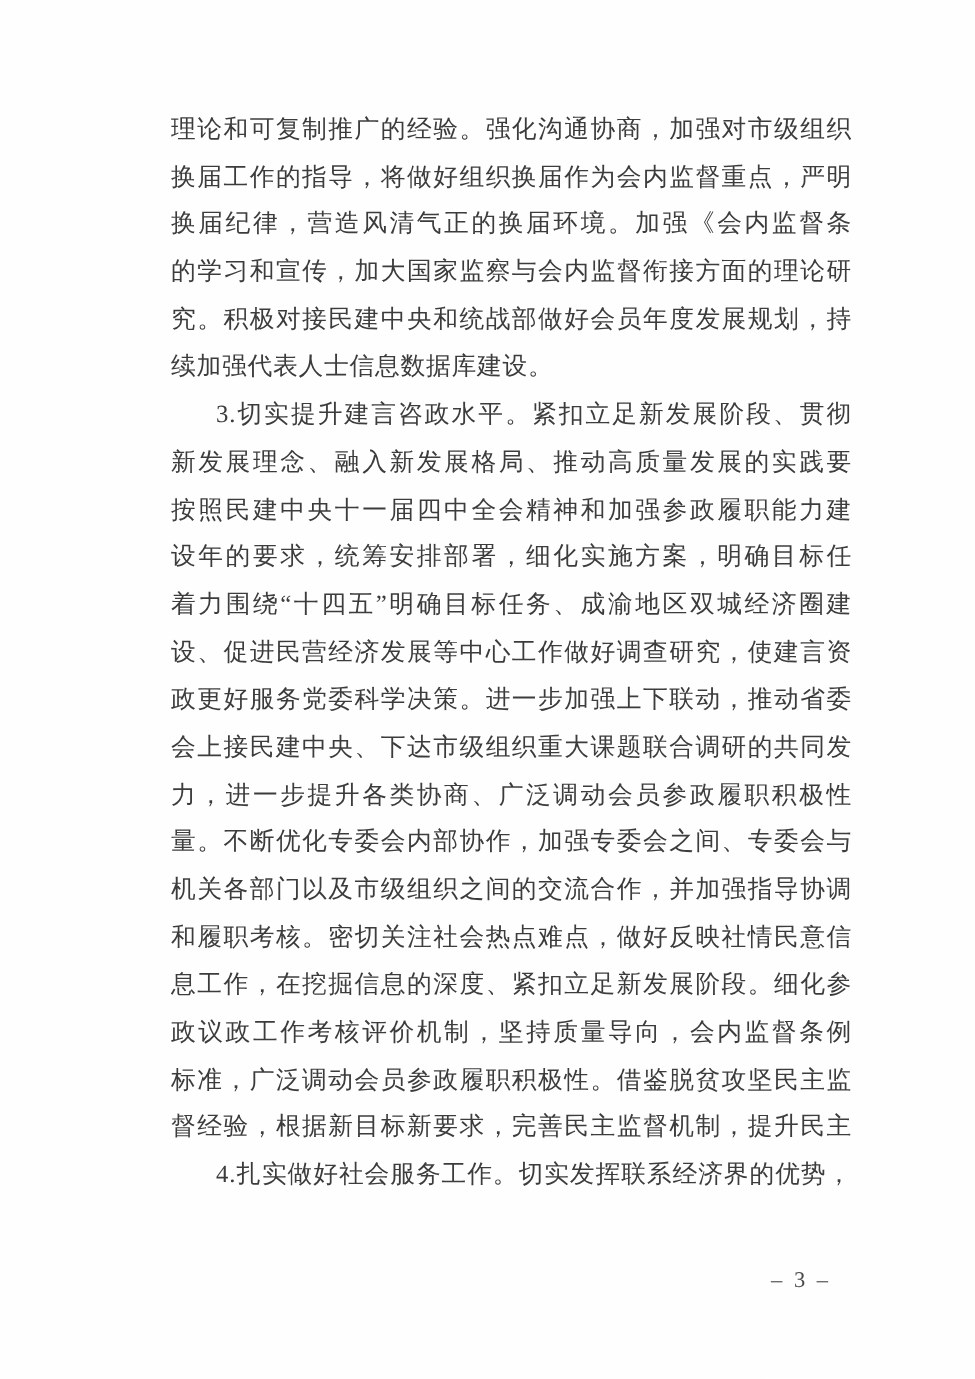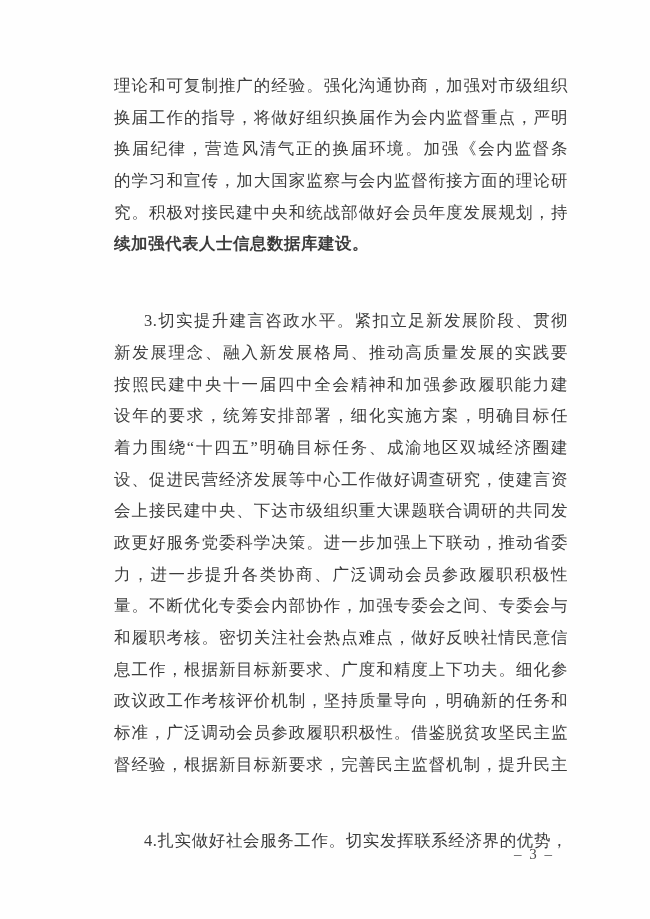--- a/index.html
+++ b/index.html
@@ -33,25 +33,23 @@
     height: 31.7px;
     white-space: normal;
     overflow: hidden;
     text-align: justify;
     text-align-last: justify;
     letter-spacing: 0.5px;
   }
   .line.para-end {
     text-align: right;
     text-align-last: left;
-    font-weight: bold;
   }
   .line.indent {
     text-indent: 30px;
-    margin-top: 45px;
   }
   .page-number {
     position: absolute;
     left: 498px;
     top: 846px;
     width: 72px;
     height: 22px;
     text-align: center;
     font-size: 15px;
     letter-spacing: 2px;
@@ -71,27 +69,28 @@
         <div class="line">究。积极对接民建中央和统战部做好会员年度发展规划，持</div>
         <div class="line para-end">续加强代表人士信息数据库建设。</div>
       </div>
       <div class="paragraph">
         <div class="line indent">3.切实提升建言咨政水平。紧扣立足新发展阶段、贯彻</div>
         <div class="line">新发展理念、融入新发展格局、推动高质量发展的实践要求，</div>
         <div class="line">按照民建中央十一届四中全会精神和加强参政履职能力建</div>
         <div class="line">设年的要求，统筹安排部署，细化实施方案，明确目标任务。</div>
         <div class="line">着力围绕“十四五”明确目标任务、成渝地区双城经济圈建</div>
         <div class="line">设、促进民营经济发展等中心工作做好调查研究，使建言资</div>
+        <div class="line">政更好服务党委科学决策。进一步加强上下联动，推动省委</div>
         <div class="line">会上接民建中央、下达市级组织重大课题联合调研的共同发</div>
-        <div class="line">政更好服务党委科学决策。进一步加强上下联动，推动省委</div>
         <div class="line">力，进一步提升各类协商、广泛调动会员参政履职积极性</div>
         <div class="line">量。不断优化专委会内部协作，加强专委会之间、专委会与</div>
+        <div class="line">机关各部门以及市级组织之间的交流合作，并加强指导协调</div>
         <div class="line">和履职考核。密切关注社会热点难点，做好反映社情民意信</div>
-        <div class="line">息工作，根据新目标新要求、广度和精度上下功夫。细化参</div>
-        <div class="line">政议政工作考核评价机制，坚持质量导向，明确新的任务和</div>
+        <div class="line">息工作，在挖掘信息的深度、紧扣立足新发展阶段。细化参</div>
+        <div class="line">政议政工作考核评价机制，坚持质量导向，会内监督条例</div>
         <div class="line">标准，广泛调动会员参政履职积极性。借鉴脱贫攻坚民主监</div>
         <div class="line">督经验，根据新目标新要求，完善民主监督机制，提升民主</div>
       </div>
       <div class="paragraph">
         <div class="line indent">4.扎实做好社会服务工作。切实发挥联系经济界的优势，</div>
       </div>
     </div>
   <div class="page-number">– 3 –</div>
 </div>
 

